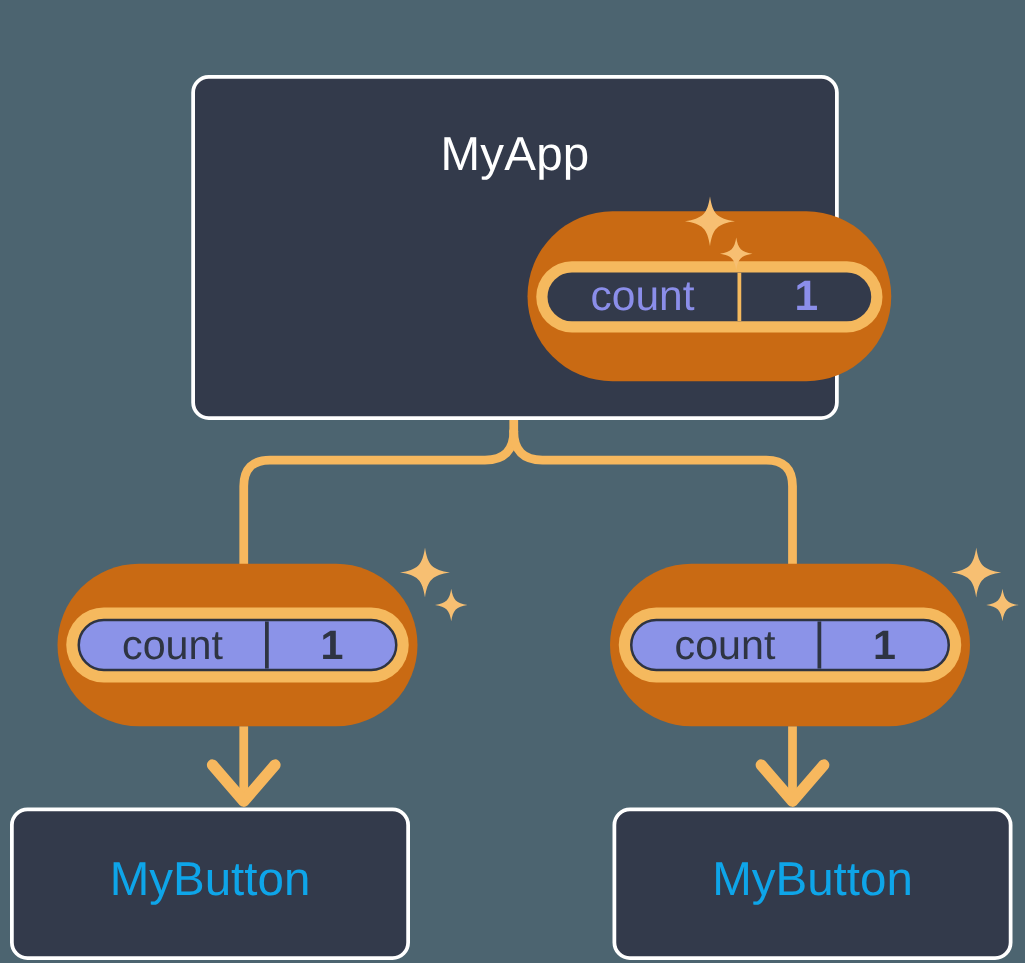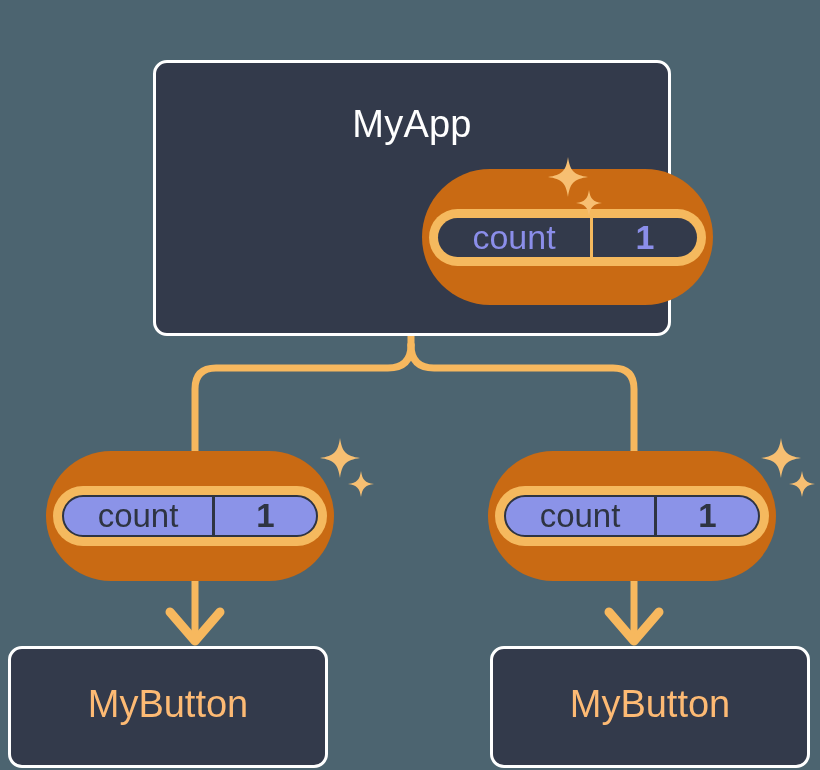--- a/index.html
+++ b/index.html
@@ -69,21 +69,21 @@
     top: 646px;
     width: 320px;
     height: 122px;
   }
   .btn-title {
     position: absolute;
     left: 0;
     right: 0;
     top: 34px;
     text-align: center;
-    color: #fdba74;
+    color: #0ea5e9;
     font-size: 38px;
     white-space: nowrap;
   }
 
   
   .pill {
     position: absolute;
     box-sizing: border-box;
     display: flex;
     align-items: center;

